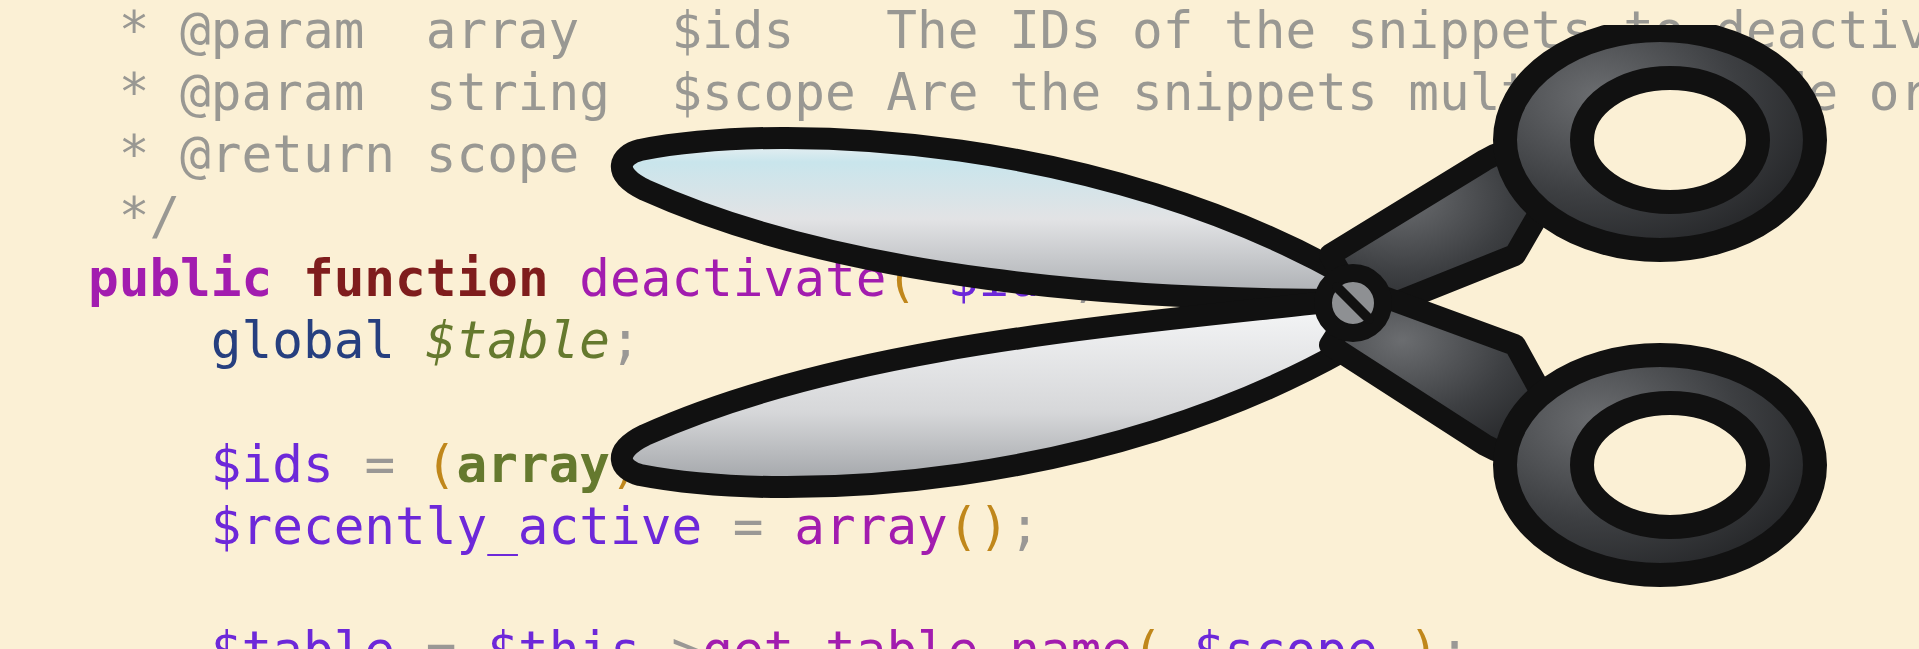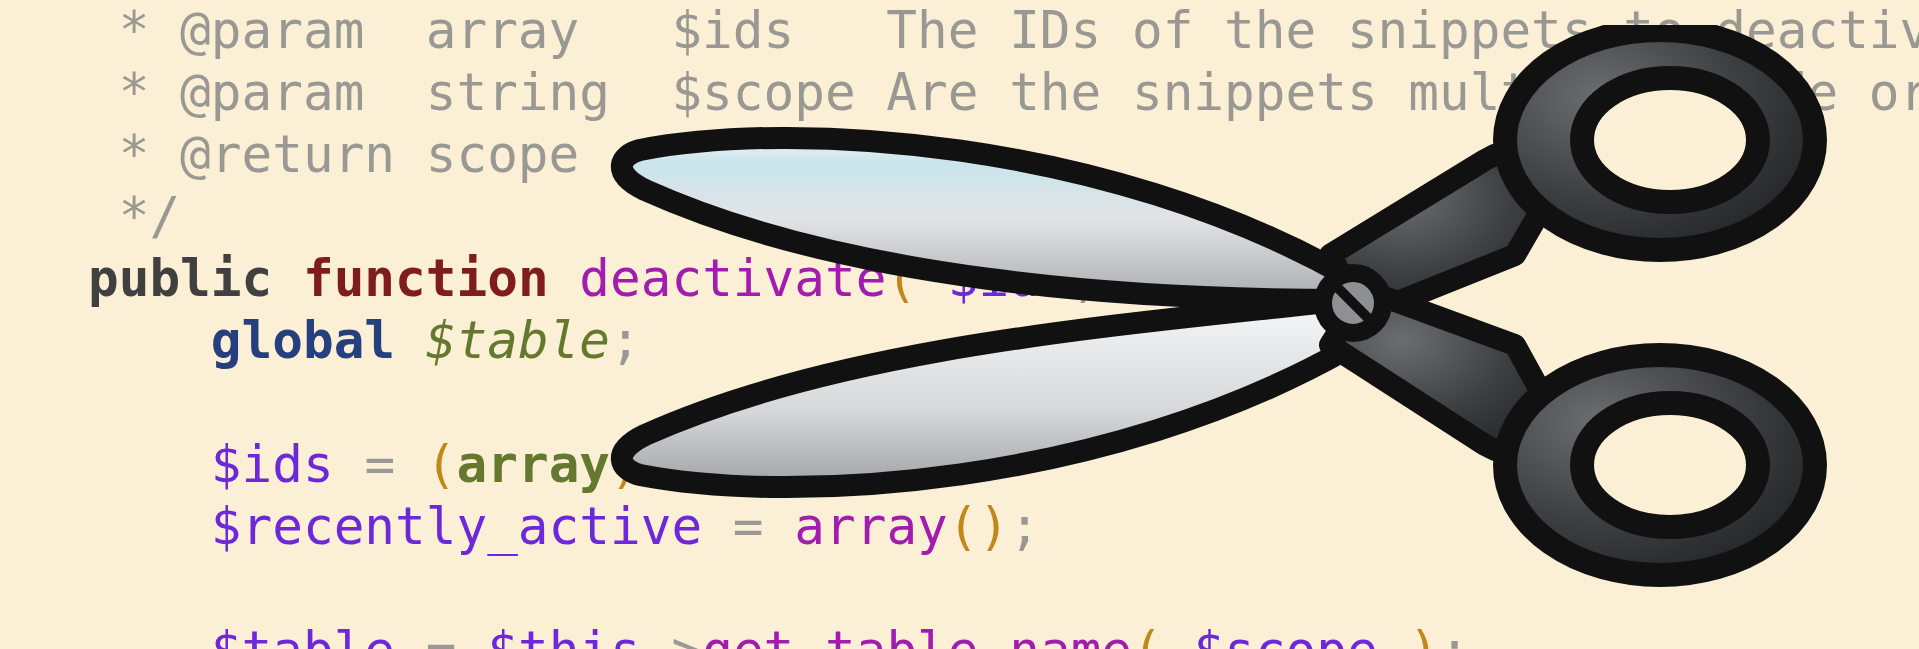--- a/index.html
+++ b/index.html
@@ -10,23 +10,23 @@
     font-family:"DejaVu Sans Mono","Consolas",monospace;
     font-size:51px;
     line-height:62px;
     white-space:pre;
     padding-top:0px;
     padding-left:88px;
     color:#333;
     letter-spacing:0px;
   }
   .comment{color:#999893;}
-  .kw-public{color:#404040;font-weight:700;}
+  .kw-public{color:#a21caf;font-weight:700;}
   .kw-function{color:#7f1d1d;font-weight:700;}
-  .kw-global{color:#263f7f;font-weight:700;}
+  .kw-global{color:#263f7f;font-weight:400;}
   .fname{color:#a21caf;}
   .var{color:#6d28d9;}
   .wpdb{color:#65792e;font-style:italic;}
   .semi{color:#9a9895;}
   .punc{color:#9a9895;}
   .paren{color:#c0871b;}
   .cast{color:#65792e;font-weight:700;}
   .assign{color:#9a9895;}
   .arrow{color:#9a9895;}
 

